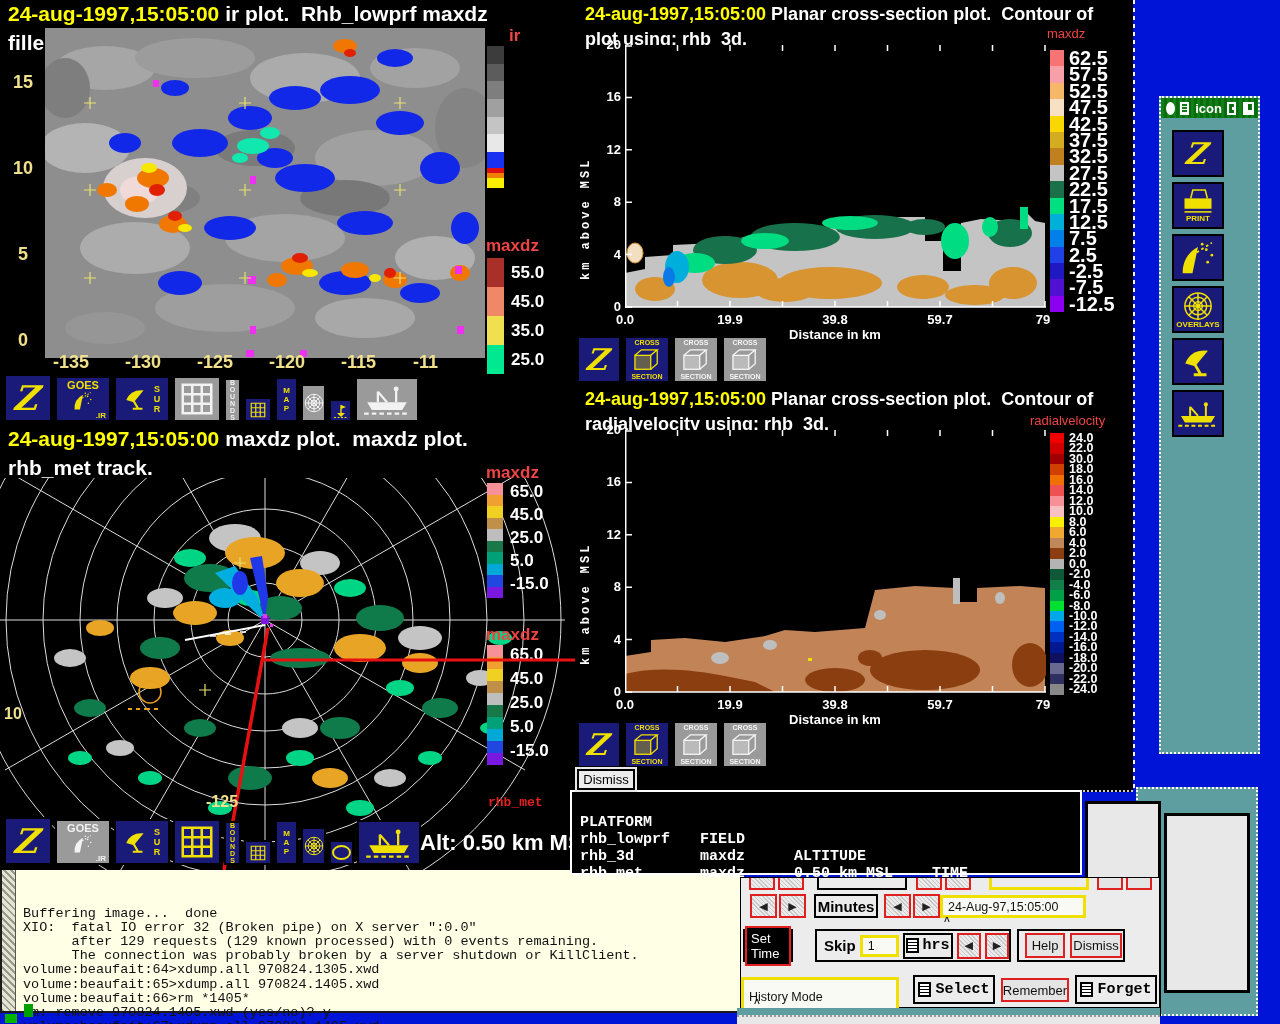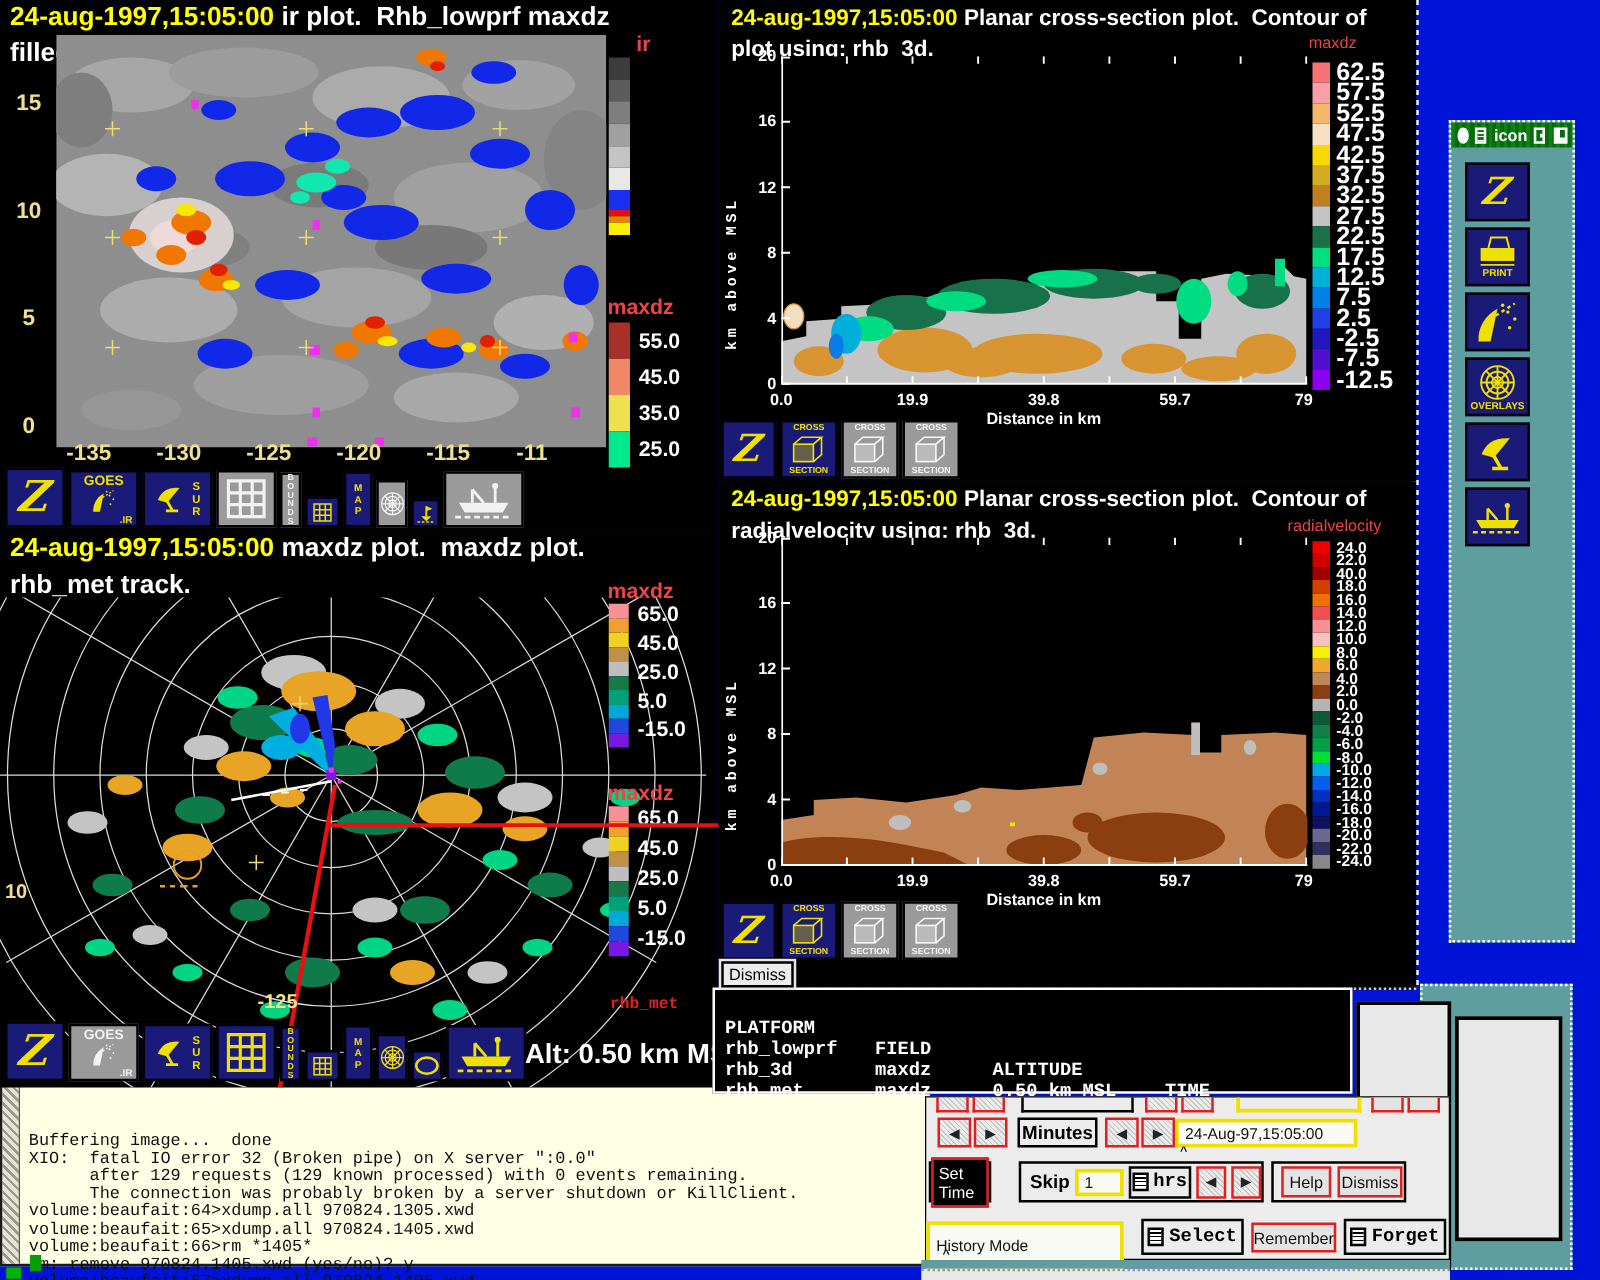--- a/index.html
+++ b/index.html
@@ -531,21 +531,21 @@
       <div class="s" style="background-color: rgb(0, 24, 144);"></div>
       <div class="s" style="background-color: rgb(16, 16, 96);"></div>
       <div class="s" style="background-color: rgb(104, 104, 144);"></div>
       <div class="s" style="background-color: rgb(48, 48, 96);"></div>
       <div class="s" style="background-color: rgb(136, 136, 136);"></div>
     </div>
   <div id="xs2-ticks" class="cbcol" style="left:494px;top:48px">
 
   <div class="t">24.0</div>
       <div class="t">22.0</div>
-      <div class="t">40.0</div>
+      <div class="t">30.0</div>
       <div class="t">18.0</div>
       <div class="t">16.0</div>
       <div class="t">14.0</div>
       <div class="t">12.0</div>
       <div class="t">10.0</div>
       <div class="t">8.0</div>
       <div class="t">6.0</div>
       <div class="t">4.0</div>
       <div class="t">2.0</div>
       <div class="t">0.0</div>

